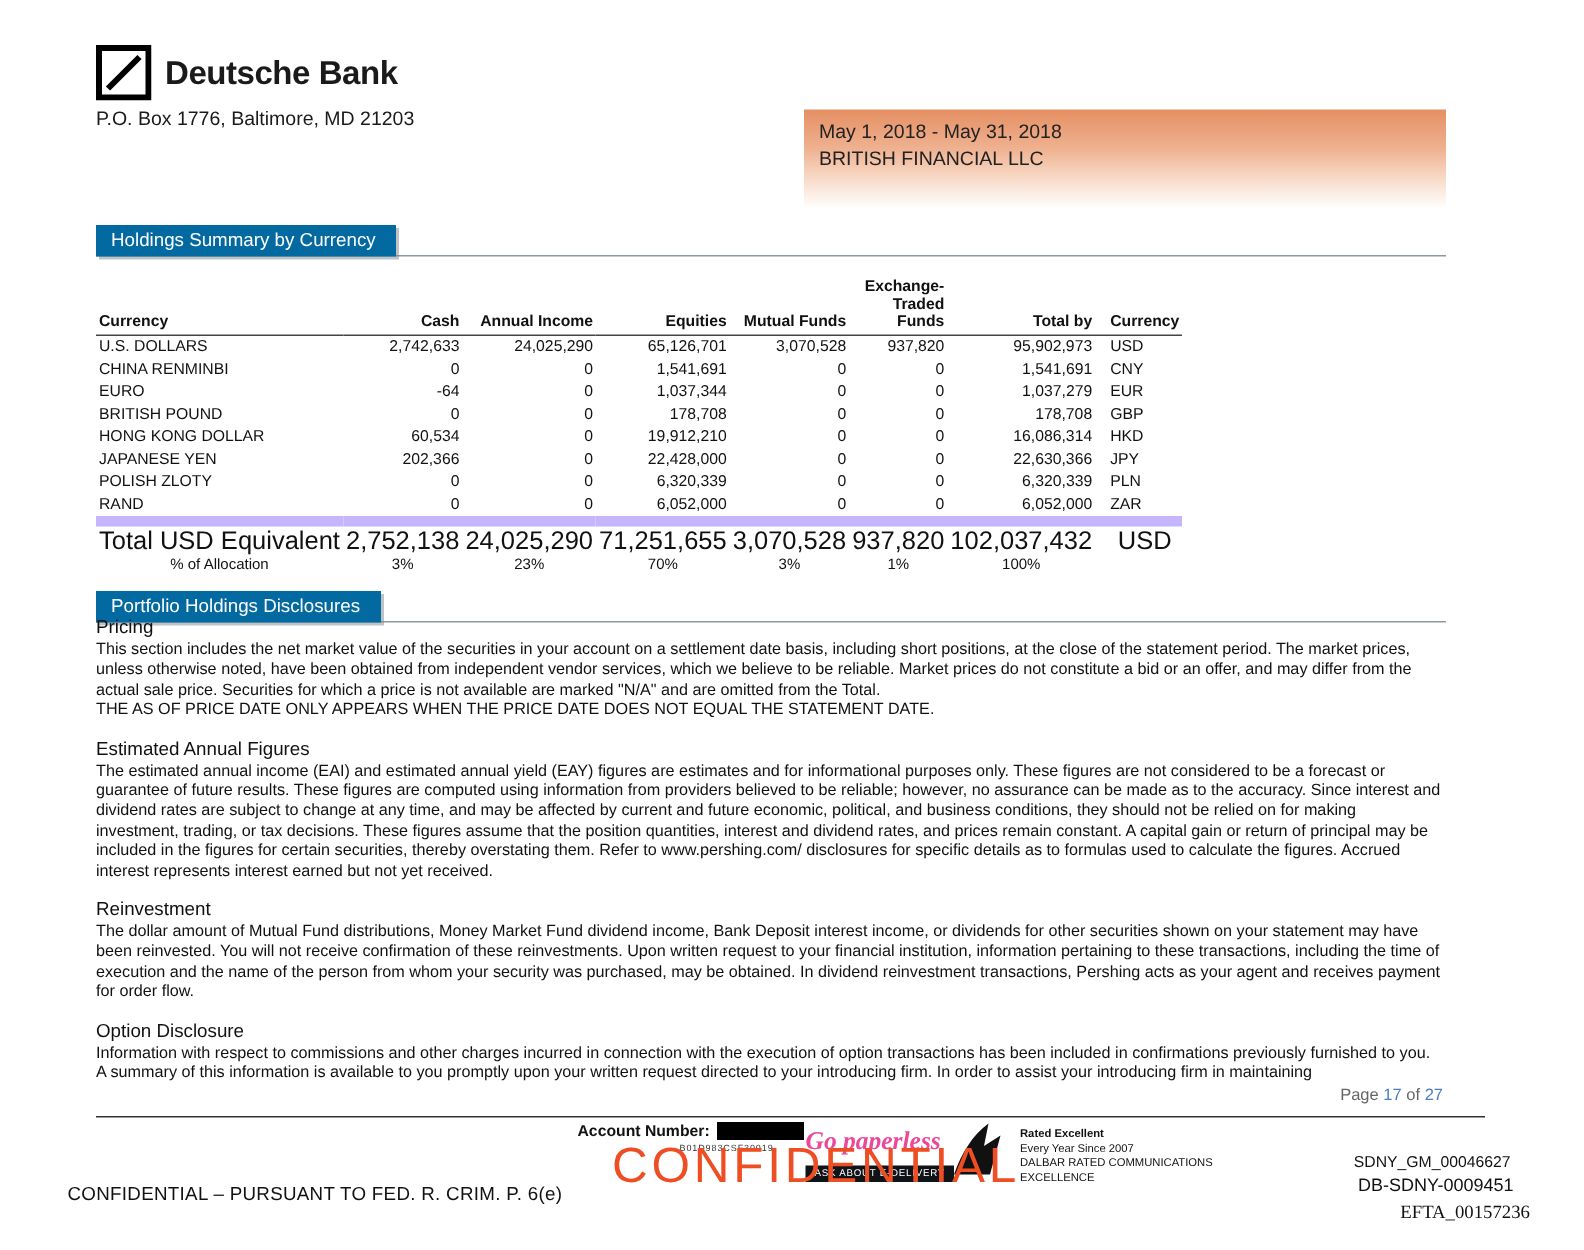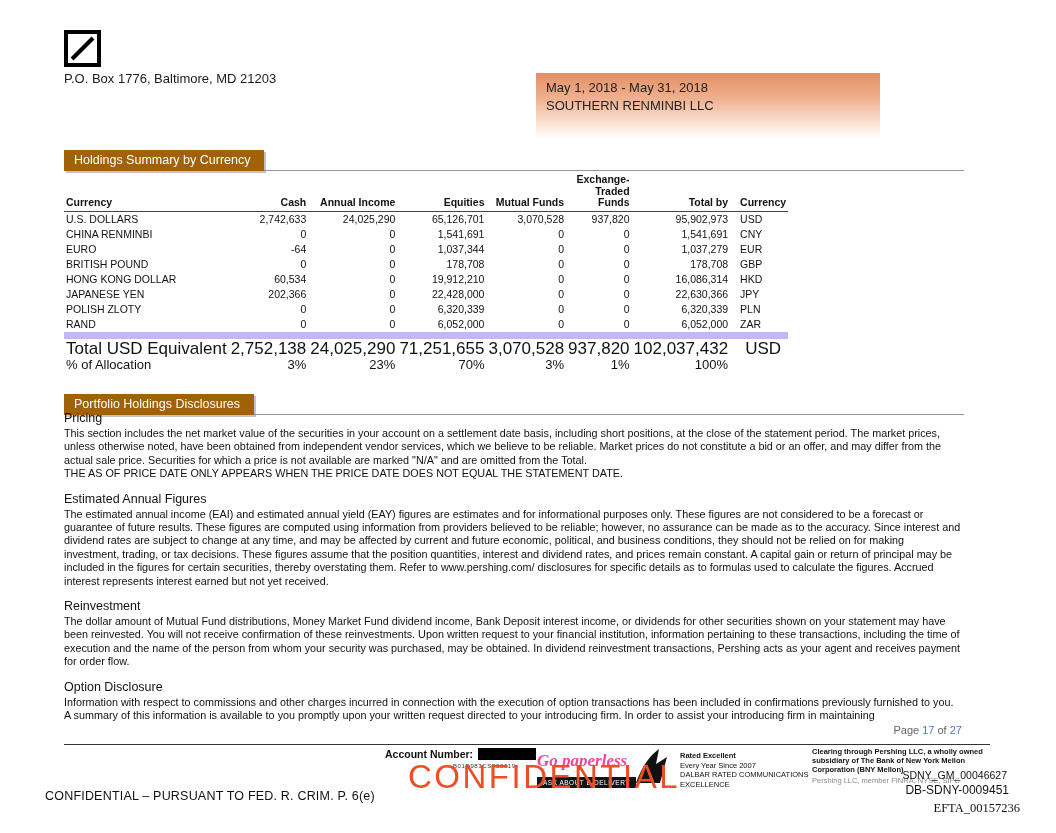--- a/index.html
+++ b/index.html
@@ -6,42 +6,42 @@
   .page{position:relative;width:1056px;height:833px;background:#fff;overflow:hidden;
         font-family:"Liberation Sans", sans-serif;color:#111;}
 
   
   .logo-block{position:absolute;left:64px;top:30px;}
   .logo-row{display:flex;align-items:center;}
   .db-mark{width:37px;height:37px;display:block;}
   .bank-name{font-size:22px;font-weight:bold;margin-left:9px;letter-spacing:-0.3px;color:#1a1a1a;}
   .bank-address{font-size:13px;margin-top:4px;color:#1a1a1a;}
 
-  .period-box{position:absolute;left:536px;top:73px;width:344px;height:66px;box-sizing:border-box;
+  .period-box{position:absolute;left:536px;top:73px;width:428px;height:66px;box-sizing:border-box;
     padding:6px 10px;font-size:13px;line-height:18px;color:#222;
     background:linear-gradient(180deg,#e58f63 0%,#efb291 40%,#f9ddcc 72%,#ffffff 100%);}
 
   
   .section-bar{position:absolute;left:64px;width:900px;height:22px;border-bottom:1px solid #8a98a3;}
-  .section-chip{position:absolute;left:0;bottom:-1px;background:#a16207;color:#fff;
+  .section-chip{position:absolute;left:0;bottom:-1px;background:#0369a1;color:#fff;
     font-size:12.5px;padding:3px 14px 4px 10px;box-shadow:2px 2px 0 rgba(125,135,145,.5);white-space:nowrap;}
   #bar-holdings{top:148px;}
   #bar-disclosures{top:376px;margin-top:16px;}
 
   
   .holdings-table{position:absolute;left:64px;top:170px;width:716px;border-collapse:collapse;}
   .holdings-table th{font-size:10.5px;font-weight:bold;text-align:right;vertical-align:bottom;
-    padding:4px 2px 2px;border-bottom:1px solid #444;white-space:pre-line;line-height:11.5px;}
+    padding:16px 2px 2px;border-bottom:1px solid #444;white-space:pre-line;line-height:11.5px;}
   .holdings-table th.l{text-align:left;}
   .holdings-table th.code{text-align:left;padding-left:10px;}
   .holdings-table td{font-size:10.5px;text-align:right;padding:1px 2px;line-height:13px;white-space:nowrap;}
   .holdings-table td.l{text-align:left;}
   .holdings-table td.code{text-align:left;padding-left:10px;}
   .holdings-table tr.total td{border-top:7px solid #c4b5fd;font-size:17px;padding-top:3px;text-align:center;}
-  .holdings-table tr.alloc td{font-size:13px;padding-top:2px;}
+  .holdings-table tr.alloc td{font-size:10px;padding-top:2px;text-align:center;}
 
   
   .disclosures{position:absolute;left:64px;top:400px;width:898px;}
   .disclosures h3{font-size:12.5px;font-weight:normal;margin:11px 0 2px;color:#111;}
   .disclosures p{font-size:10.8px;line-height:13.4px;margin:0;color:#111;}
 
   
   .page-num{position:absolute;right:94px;top:724px;font-size:11px;color:#666;}
   .page-num .num{color:#4a7bc4;}
 
@@ -71,27 +71,28 @@
 <body>
 
 <div class="page">
 
   <div class="logo-block">
     <div class="logo-row">
       <svg class="db-mark" viewBox="0 0 37 37">
         <rect x="2" y="2" width="33" height="33" fill="none" stroke="#000" stroke-width="4"></rect>
         <line x1="8" y1="29" x2="29" y2="8" stroke="#000" stroke-width="4"></line>
       </svg>
+      <span class="bank-name">Deutsche Bank</span>
     </div>
     <div class="bank-address">P.O. Box 1776, Baltimore, MD 21203</div>
   </div>
 
   <div class="period-box">
     <div>May 1, 2018 - May 31, 2018</div>
-    <div>SOUTHERN RENMINBI LLC</div>
+    <div>BRITISH FINANCIAL LLC</div>
   </div>
 
   <div class="section-bar" id="bar-holdings">
     <span class="section-chip">Holdings Summary by Currency</span>
   </div>
 
   <table class="holdings-table">
     <colgroup>
       <col style="width:150px">
         <col style="width:69px">
@@ -267,24 +268,20 @@
     <path d="M3 35 C8 21 15 9 26 1 L23 16 L34 9 L27 35 Z" fill="#111"></path>
   </svg>
 
   <div class="rated">
     <div class="b">Rated Excellent</div>
     <div>Every Year Since 2007</div>
     <div>DALBAR RATED COMMUNICATIONS</div>
     <div>EXCELLENCE</div>
   </div>
 
-  <div class="clearing">
-    <div class="bold">Clearing through Pershing LLC, a wholly owned subsidiary of The Bank of New York Mellon Corporation (BNY Mellon)</div>
-    <div class="member">Pershing LLC, member FINRA, NYSE, SIPC</div>
-  </div>
 
   <div class="watermark">CONFIDENTIAL</div>
 
   <div class="legal">CONFIDENTIAL – PURSUANT TO FED. R. CRIM. P. 6(e)</div>
   <div class="bates1">SDNY_GM_00046627</div>
   <div class="bates2">DB-SDNY-0009451</div>
   <div class="bates3">EFTA_00157236</div>
 
 </div>
 

